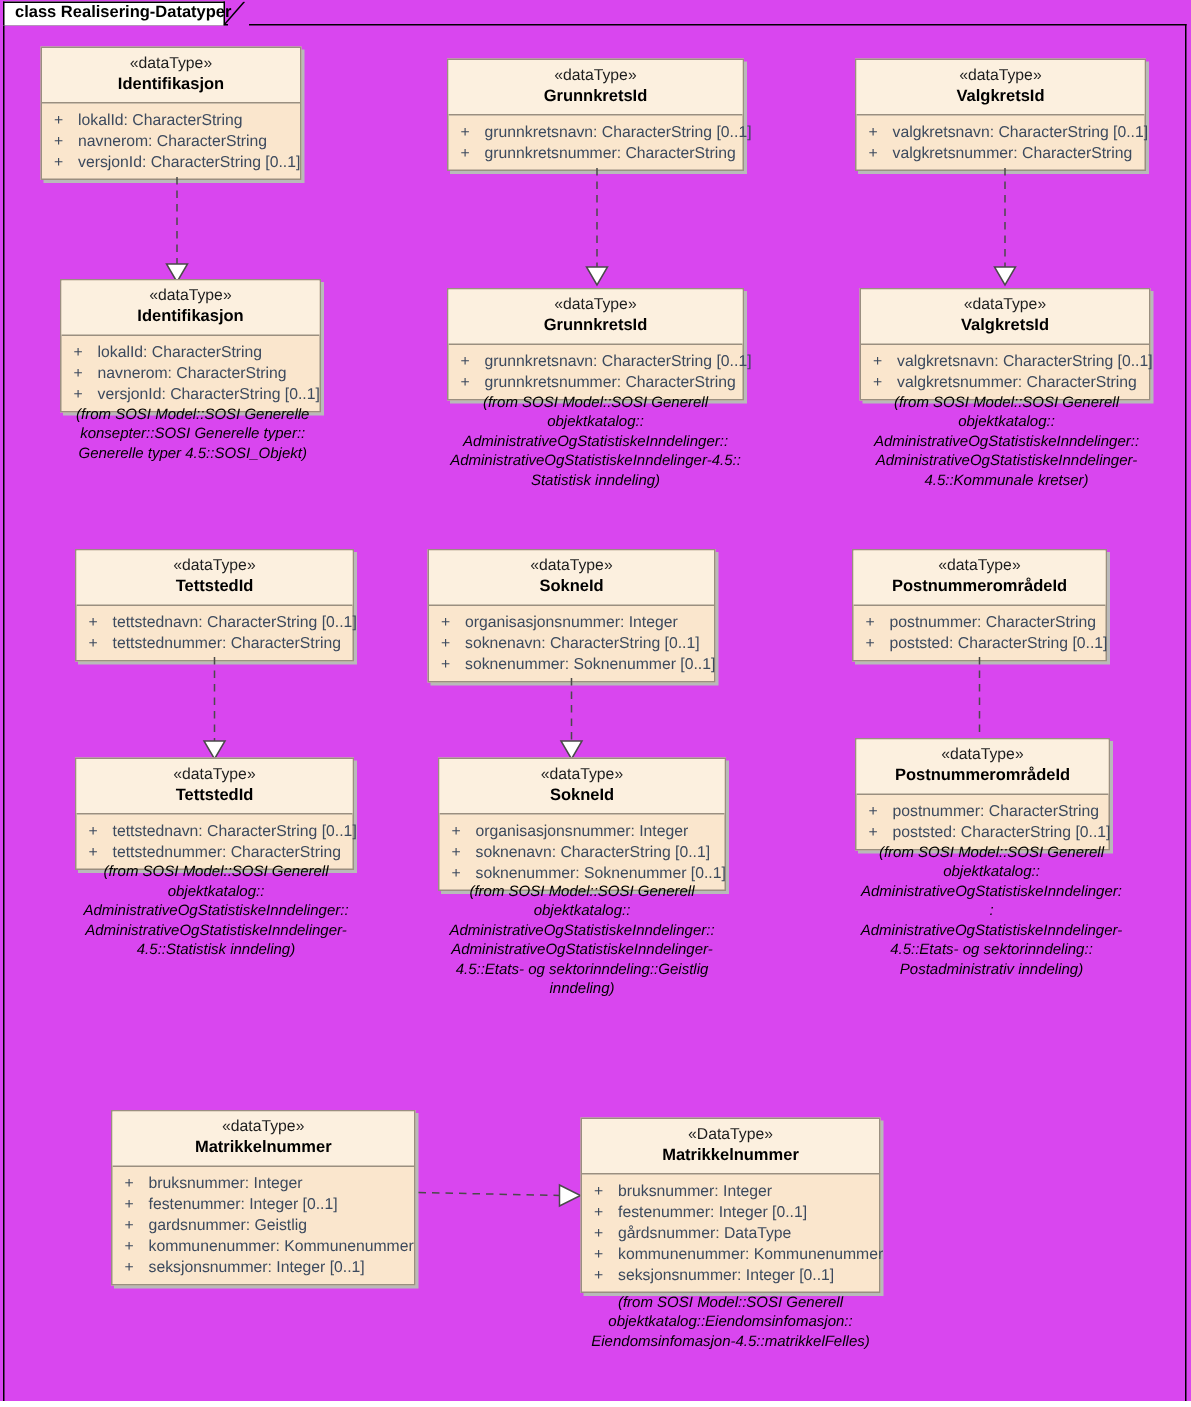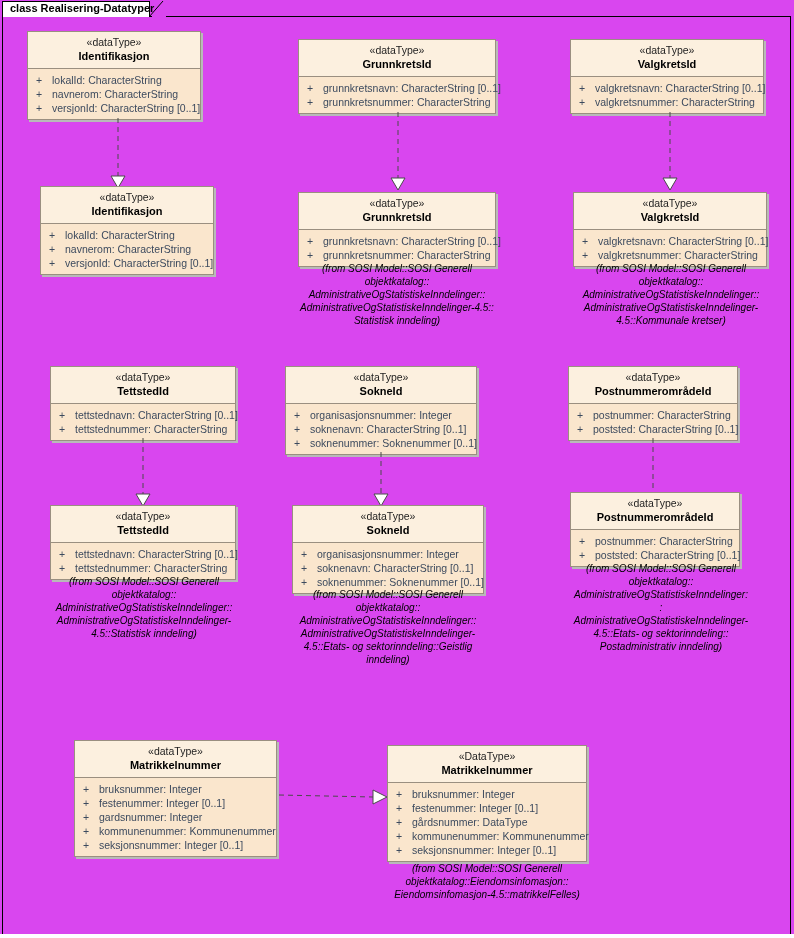--- a/index.html
+++ b/index.html
@@ -177,20 +177,23 @@
     <div class="uml-head">
       <div class="stereo">«dataType»</div>
       <div class="cname">Identifikasjon</div>
     </div>
     <div class="uml-body">
       <div class="attr"><span class="vis">+</span><span>lokalId: CharacterString</span></div>
       <div class="attr"><span class="vis">+</span><span>navnerom: CharacterString</span></div>
       <div class="attr"><span class="vis">+</span><span>versjonId: CharacterString [0..1]</span></div>
     </div>
   </div>
+  <div class="note" style="left:26px; top:270px; width:205px;">(from SOSI Model::SOSI Generelle
+konsepter::SOSI Generelle typer::
+Generelle typer 4.5::SOSI_Objekt)</div>
 
   <div class="uml" style="left:298px; top:39px; width:198px;">
     <div class="uml-head">
       <div class="stereo">«dataType»</div>
       <div class="cname">GrunnkretsId</div>
     </div>
     <div class="uml-body">
       <div class="attr"><span class="vis">+</span><span>grunnkretsnavn: CharacterString [0..1]</span></div>
       <div class="attr"><span class="vis">+</span><span>grunnkretsnummer: CharacterString</span></div>
     </div>
@@ -361,21 +364,21 @@
 Postadministrativ inndeling)</div>
 
   <div class="uml" style="left:74px; top:740px; width:203px;">
     <div class="uml-head">
       <div class="stereo">«dataType»</div>
       <div class="cname">Matrikkelnummer</div>
     </div>
     <div class="uml-body">
       <div class="attr"><span class="vis">+</span><span>bruksnummer: Integer</span></div>
       <div class="attr"><span class="vis">+</span><span>festenummer: Integer [0..1]</span></div>
-      <div class="attr"><span class="vis">+</span><span>gardsnummer: Integer</span></div>
+      <div class="attr"><span class="vis">+</span><span>gardsnummer: Geistlig</span></div>
       <div class="attr"><span class="vis">+</span><span>kommunenummer: Kommunenummer</span></div>
       <div class="attr"><span class="vis">+</span><span>seksjonsnummer: Integer [0..1]</span></div>
     </div>
   </div>
 
   <div class="conn" style="left:279px; top:786px;">
     <svg width="110" height="22" viewBox="0 0 110 22">
       <line x1="0" y1="9" x2="94" y2="11" stroke="#4a4a4a" stroke-width="1" stroke-dasharray="5,4"></line>
       <path d="M94,4 L94,18 L108,11 Z" fill="#ffffff" stroke="#4a4a4a" stroke-width="1"></path>
     </svg>

